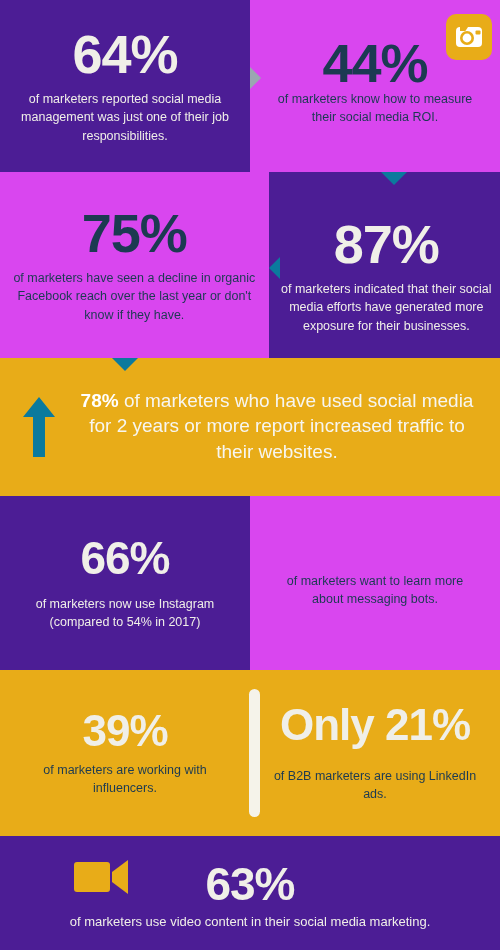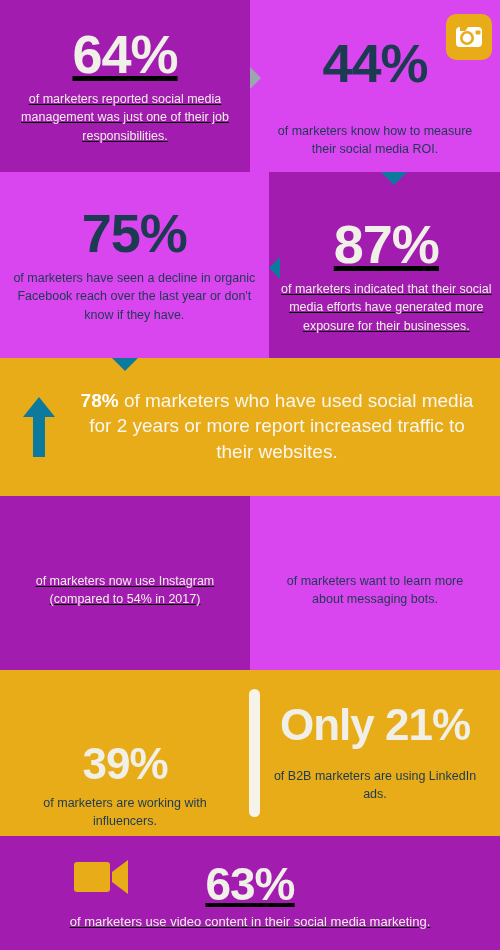--- a/index.html
+++ b/index.html
@@ -9,21 +9,21 @@
     background:#9aa7b1;
     overflow:hidden;
   }
   .infographic{position:relative;width:500px;height:950px;}
 
   
   .row{display:flex;width:500px;position:relative;}
   .panel{position:relative;box-sizing:border-box;display:flex;
          flex-direction:column;align-items:center;justify-content:center;
          text-align:center;overflow:visible;}
-  .bg-gray{background:#a21caf;text-decoration:underline;}
+  .bg-gray{background:#4c1d95;}
   .bg-teal{background:#d946ef;}
   .bg-yellow{background:#e8ac18;}
 
   
   .stat{
     font-weight:bold;
     letter-spacing:-1px;
     line-height:1;
     margin:0;
   }
@@ -104,21 +104,21 @@
   <div class="row" style="height:172px;">
 
     <div class="panel bg-gray" style="width:250px;height:172px;padding:0 6px;">
       <div class="stat stat-lg c-white">64%</div>
       <p class="copy copy-white">of marketers reported social media management was just one of their job responsibilities.</p>
       <div class="arrow arrow-right" style="right:-11px;top:67px;"></div>
     </div>
 
     <div class="panel bg-teal" style="width:250px;height:172px;padding:18px 6px 0 6px;justify-content:flex-start;">
       <div class="stat stat-lg c-navy" style="margin-top:18px;">44%</div>
-      <p class="copy copy-navy" style="margin-top:32px;">of marketers know how to measure their social media ROI.</p>
+      <p class="copy copy-navy" style="margin-top:0;">of marketers know how to measure their social media ROI.</p>
 
       <div class="ig-icon">
         <svg width="30" height="30" viewBox="0 0 30 30" aria-hidden="true">
           <rect x="2" y="5" width="26" height="20" rx="4" fill="#ffffff"></rect>
           <circle cx="13" cy="16" r="7" fill="#e8ac18"></circle>
           <circle cx="13" cy="16" r="4.4" fill="#ffffff"></circle>
           <rect x="21.5" y="8.5" width="5" height="4" rx="1" fill="#e8ac18"></rect>
           <path d="M6 5 h8 l-2.6 4 H6 z" fill="#e8ac18"></path>
         </svg>
       </div>
@@ -149,31 +149,32 @@
     </div>
     <div class="banner78" style="width:100%;">
       <b>78%</b>
       <span>of marketers who have used social media for 2 years or more report increased traffic to their websites.</span>
     </div>
   </div>
 
   <div class="row" style="height:174px;">
 
     <div class="panel bg-gray" style="width:250px;height:174px;padding:0 6px;">
+      <div class="stat stat-md c-white">66%</div>
       <p class="copy copy-white" style="margin-top:14px;">of marketers now use Instagram (compared to 54% in 2017)</p>
     </div>
 
     <div class="panel bg-teal" style="width:250px;height:174px;padding:0 6px;">
       <p class="copy copy-navy" style="margin-top:14px;">of marketers want to learn more about messaging bots.</p>
     </div>
   </div>
 
   <div class="row bg-yellow" style="height:166px;position:relative;">
 
-    <div class="panel" style="width:250px;height:166px;padding:0 14px;margin-top:33px;">
+    <div class="panel" style="width:250px;height:166px;padding:0 14px;">
       <div class="stat stat-xl c-white">39%</div>
       <p class="copy copy-navy" style="margin-top:8px;">of marketers are working with influencers.</p>
     </div>
 
     <div class="divider"></div>
 
     <div class="panel" style="width:250px;height:166px;padding:0 6px;gap:12px;">
       <div class="stat stat-xl c-white">Only 21%</div>
       <p class="copy copy-navy" style="margin-top:8px;">of B2B marketers are using LinkedIn ads.</p>
     </div>

